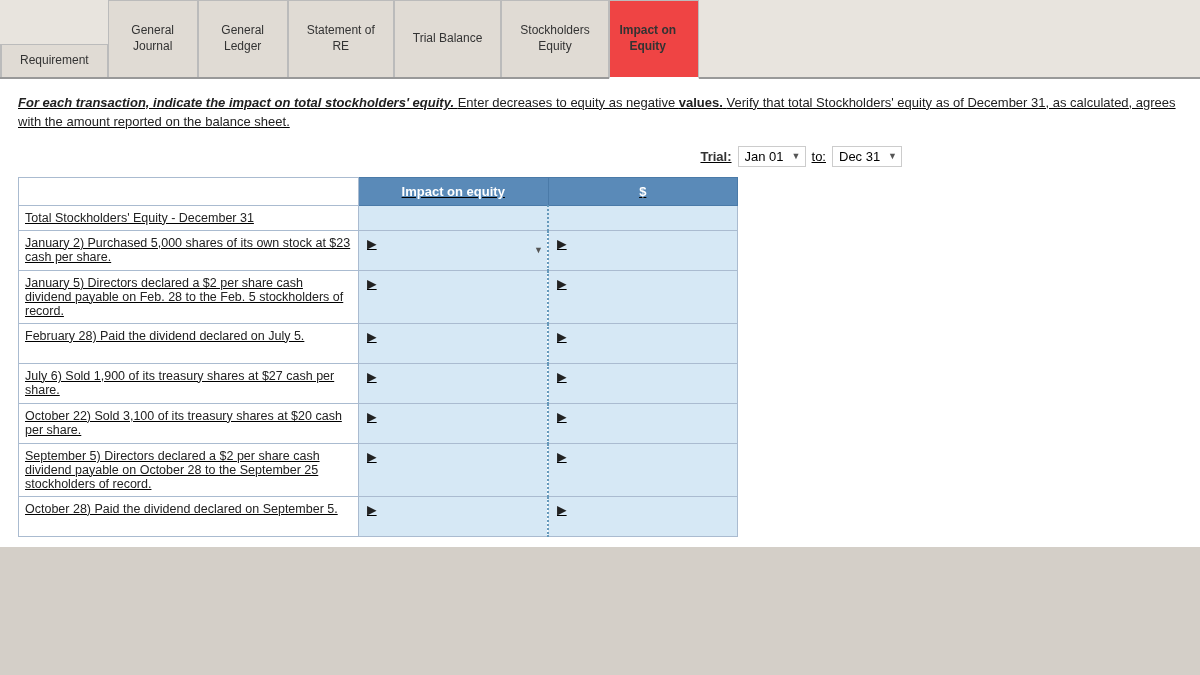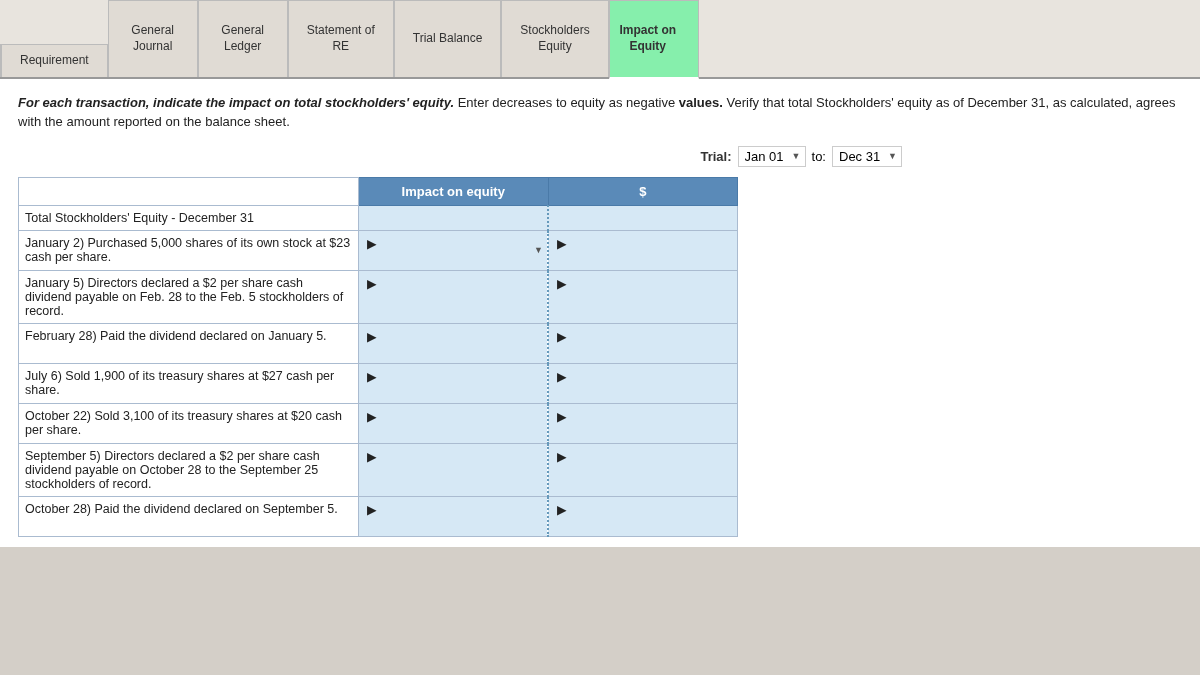--- a/index.html
+++ b/index.html
@@ -29,35 +29,36 @@
       text-align: center;
       min-width: 90px;
       color: #333;
       line-height: 1.3;
       display: flex;
       align-items: center;
       justify-content: center;
     }
 
     .tab.active {
-      background: #86efac;
+      background: #ef4444;
       border-bottom: 2px solid #fff;
       margin-bottom: -2px;
       font-weight: bold;
       padding-left: 6px;
     }
 
     .tab:first-child {
       border-left: 2px solid #bbb;
       margin-top: 44px;
     }
 
     .content-area {
       background: #fff;
       padding: 14px 18px 10px 18px;
+      text-decoration: underline;
     }
 
     .instruction-text {
       font-size: 13px;
       line-height: 1.5;
       margin-bottom: 14px;
       color: #222;
     }
 
     .instruction-text .bold-italic {
@@ -269,21 +270,21 @@
           <span class="row-arrow">▶</span>
           <input class="input-field" type="text" value="" style="padding-left: 12px;">
         </td>
         <td class="input-cell">
           <span class="row-arrow">▶</span>
           <input class="input-field" type="text" value="" style="padding-left: 12px;">
         </td>
       </tr>
 
       <tr>
-        <td class="description-cell">February 28)  Paid the dividend declared on January 5.</td>
+        <td class="description-cell">February 28)  Paid the dividend declared on July 5.</td>
         <td class="input-cell dotted-border-right" style="position:relative;">
           <span class="row-arrow">▶</span>
           <input class="input-field" type="text" value="" style="padding-left: 12px;">
         </td>
         <td class="input-cell">
           <span class="row-arrow">▶</span>
           <input class="input-field" type="text" value="" style="padding-left: 12px;">
         </td>
       </tr>
 

